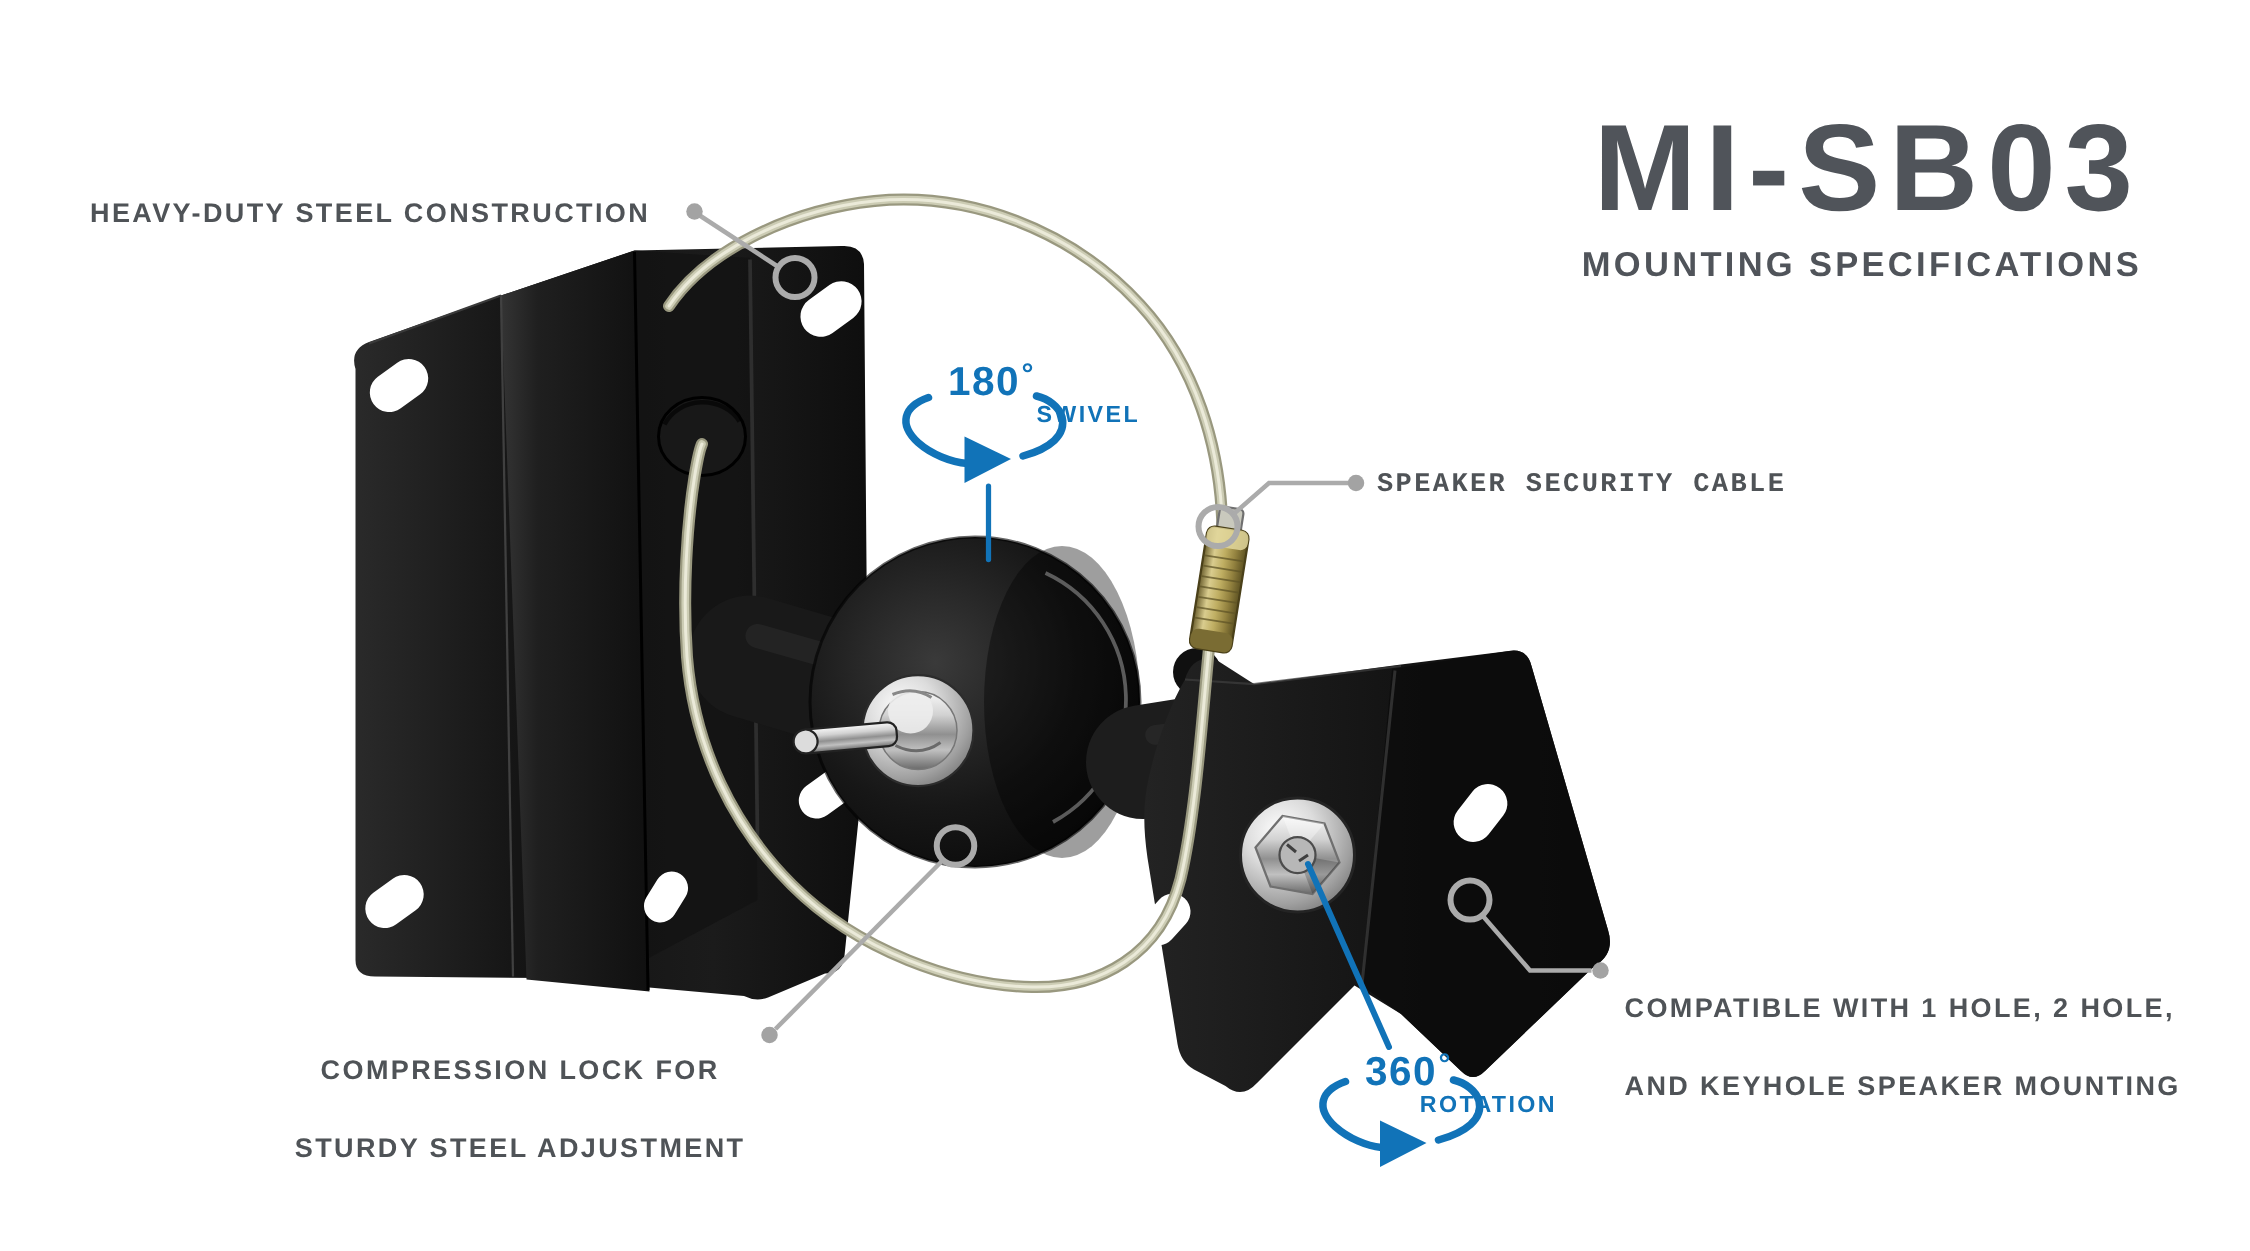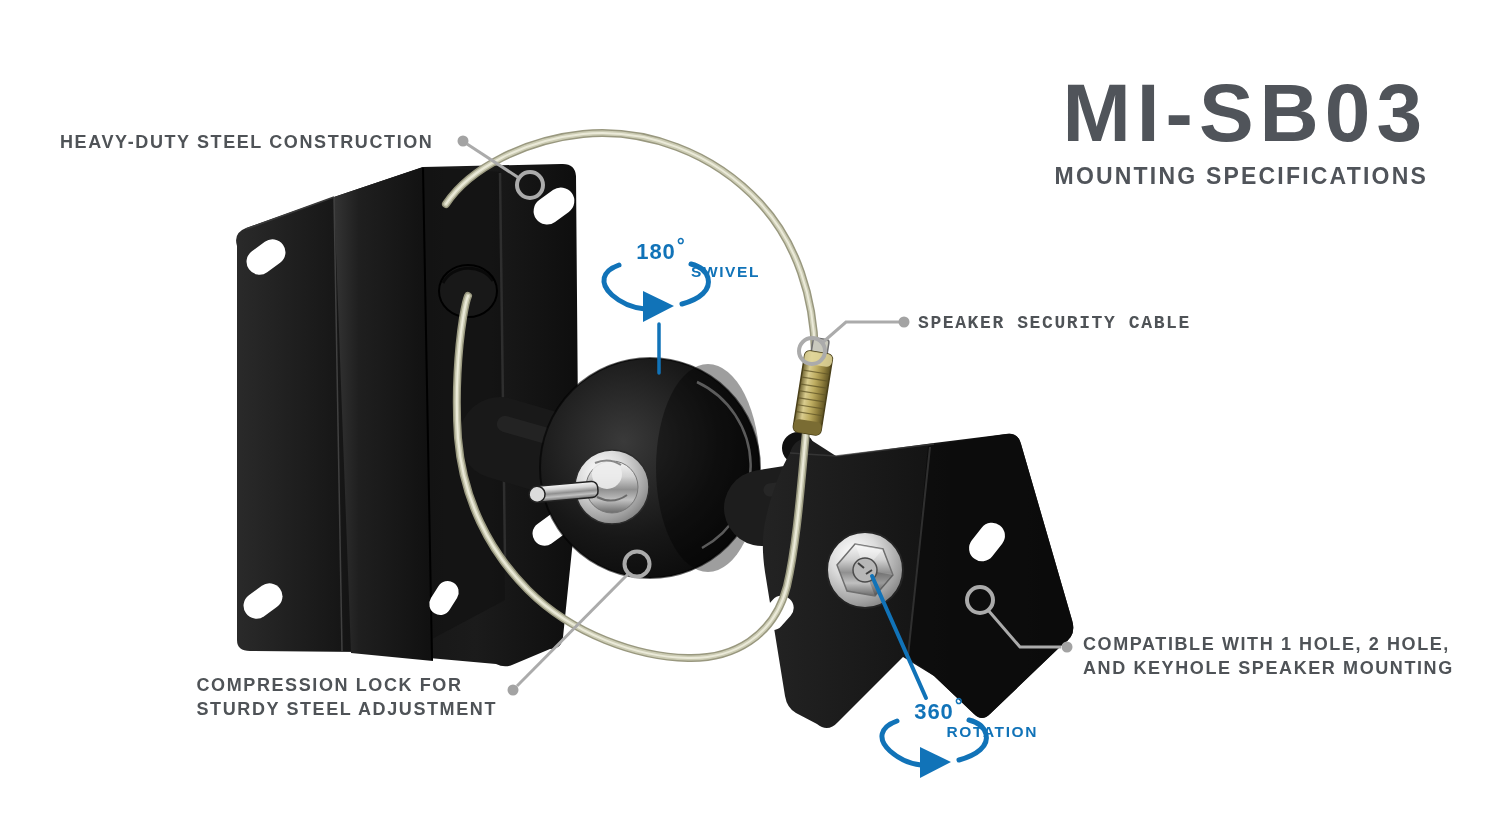--- a/index.html
+++ b/index.html
@@ -6,29 +6,29 @@
   .stage {
     position:relative; width:1500px; height:834px; background:#ffffff;
     overflow:hidden; font-family:"Liberation Sans", sans-serif;
   }
   .stage svg { position:absolute; left:0; top:0; }
 
   .callout-label {
     position:absolute; font-weight:bold; font-size:18px;
     letter-spacing:1.6px; color:#4f5357; white-space:nowrap;
   }
-  .callout-label .line { display:block; line-height:23.5px; }
-  .align-right { text-align:left; }
+  .callout-label .line { display:block; line-height:23.5px;margin-top:28px; }
+  .align-right { text-align:center; }
 
   .header { position:absolute; right:72px; top:72px; text-align:right; color:#50545a; }
   .header .model { font-size:82px; font-weight:bold; letter-spacing:6px; line-height:1; white-space:nowrap; }
   .header .subtitle { font-size:23px; font-weight:bold; letter-spacing:2.2px; margin-top:9px; white-space:nowrap; }
 
   .badge { position:absolute; width:200px; text-align:center; color:#1173b8; font-weight:bold; }
-  .badge .deg-num { font-size:22px; letter-spacing:1px;margin-top:35px; }
+  .badge .deg-num { font-size:27px; letter-spacing:1px;margin-top:35px; }
   .badge .deg-sym { font-size:20px; position:relative; top:-7px; left:1px; }
   .badge .sub { font-size:15.5px; letter-spacing:1.6px; margin-top:0px; line-height:14px;text-align:right; }
 </style>
 </head>
 <body>
 
 <div class="stage">
 
   <svg width="1500" height="834" viewBox="0 0 1500 834">
     <defs>

